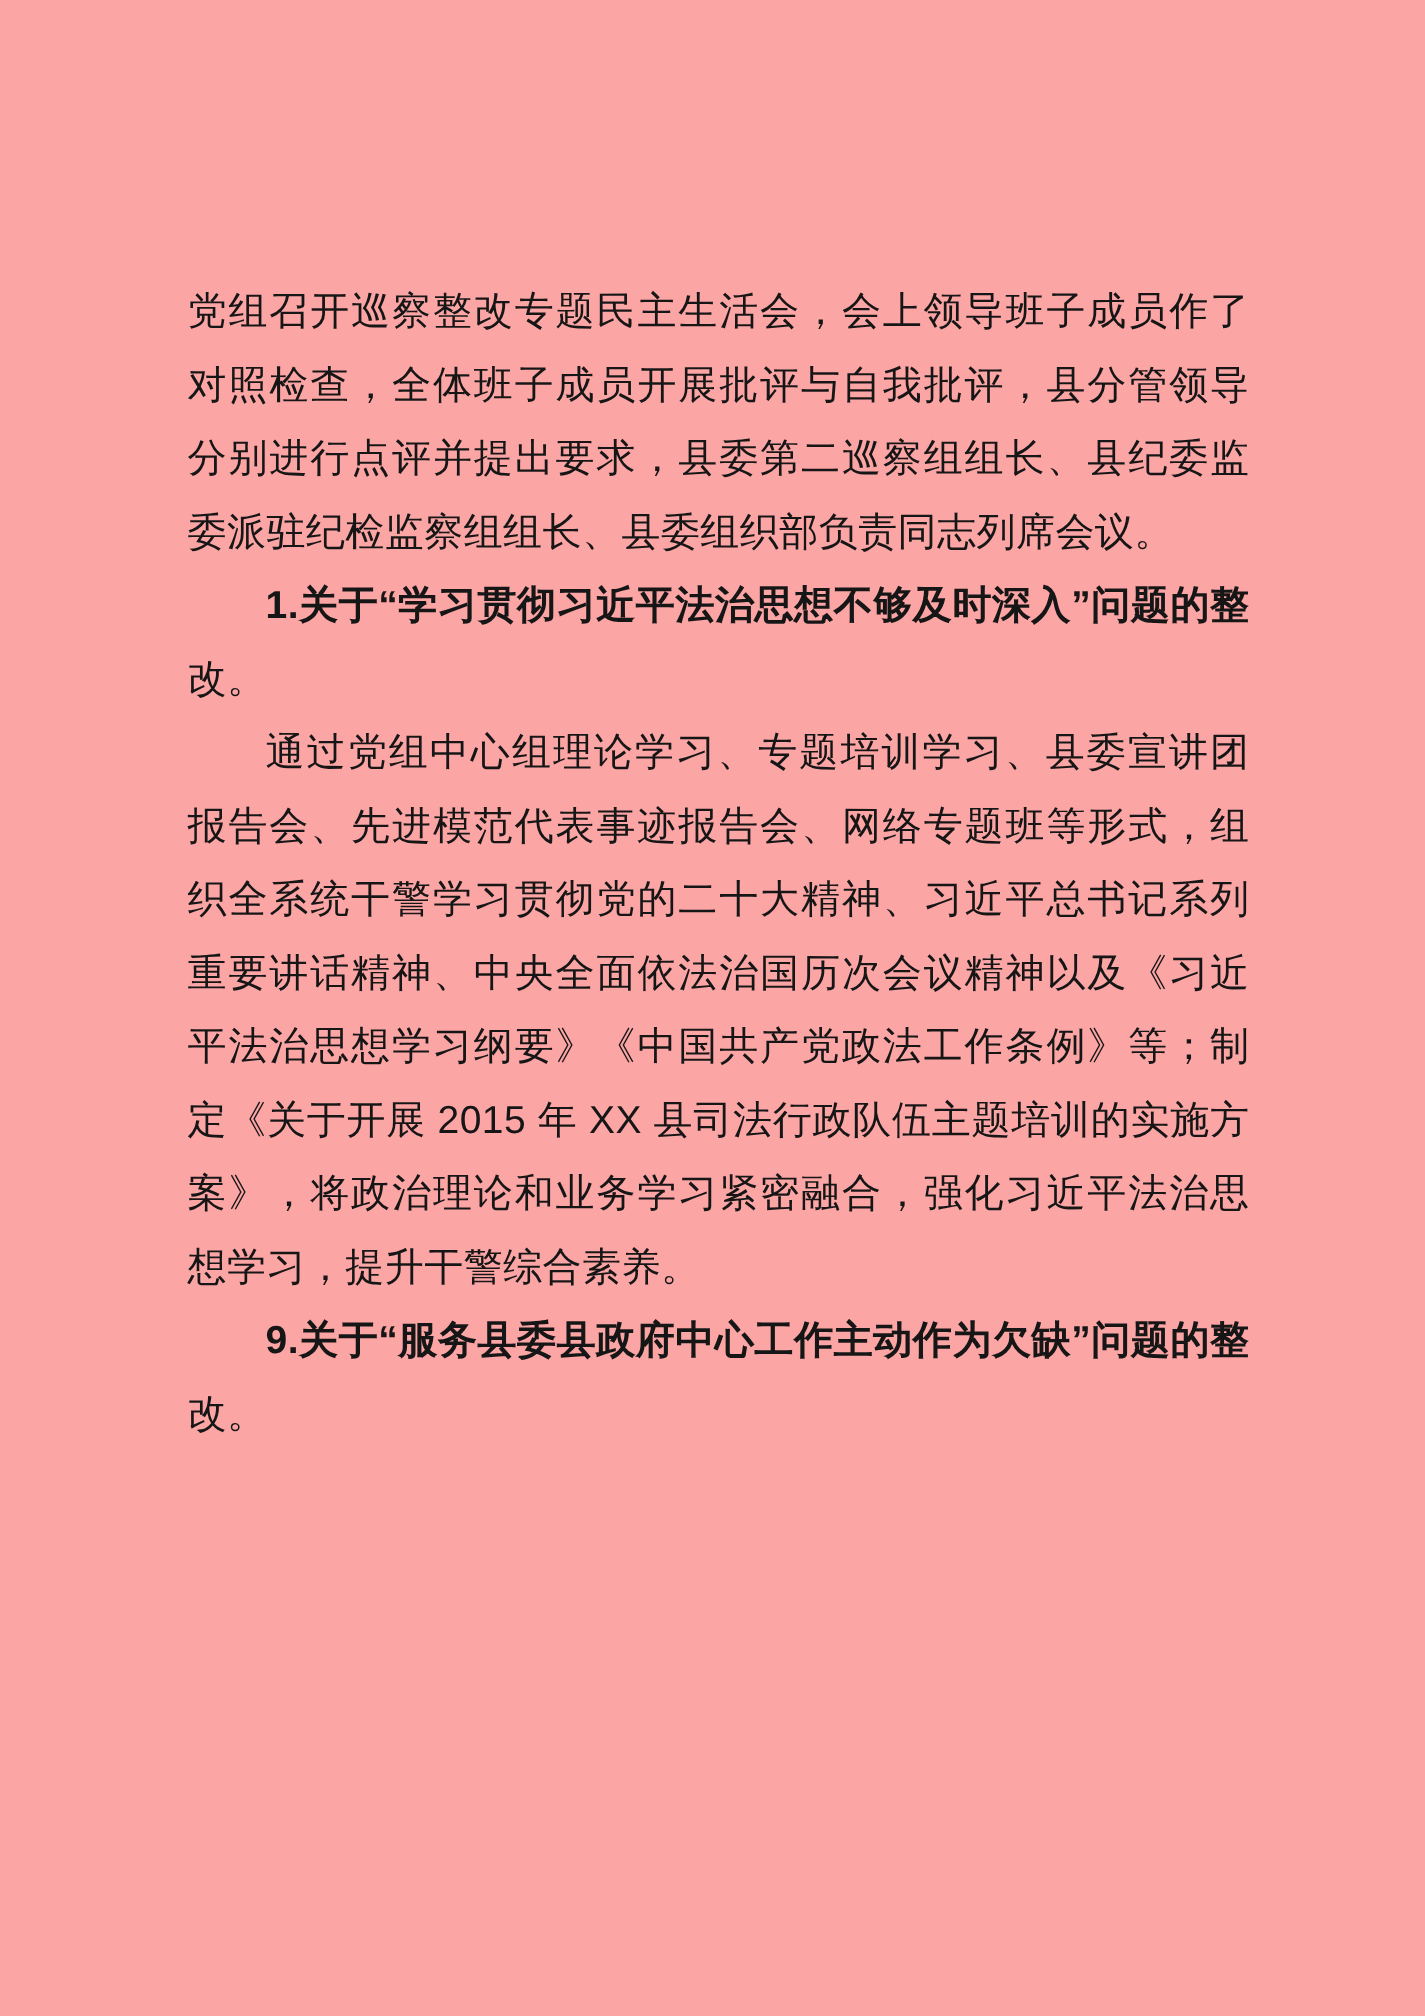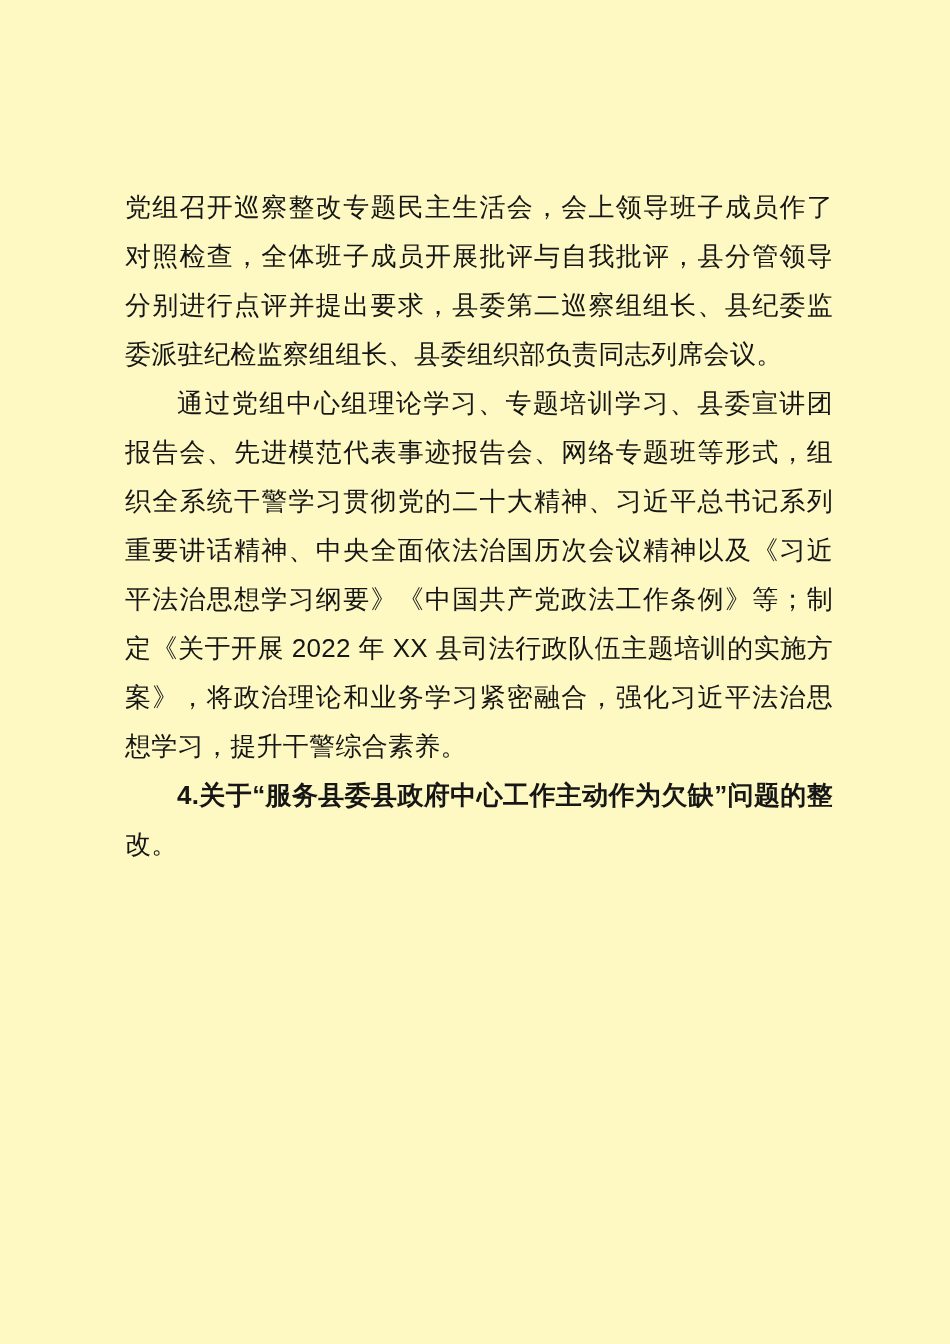--- a/index.html
+++ b/index.html
@@ -5,21 +5,21 @@
   html, body {
     margin: 0;
     padding: 0;
     background: #ffffff;
   }
   .page {
     position: relative;
     width: 950px;
     height: 1344px;
     box-sizing: border-box;
-    background: #fef9c3;
+    background: #fca5a5;
     padding: 183px 117px 0 125px;
     overflow: hidden;
     font-family: "Liberation Sans", "DejaVu Sans", sans-serif;
   }
   .doc p {
     margin: 0;
     padding: 0;
     font-size: 26px;
     line-height: 49px;
     color: #161616;
@@ -41,23 +41,26 @@
 <div class="page">
   <div class="doc">
 
     <p>
       <span>党组召开巡察整改专题民主生活会，会上领导班子成员作了对照检查，全体班子成员开展批评与自我批评，县分管领导分别进行点评并提出要求，县委第二巡察组组长、县纪委监委派驻纪检监察组组长、县委组织部负责同志列席会议。</span>
     </p>
 
 
 
 
-
     <p class="indent">
-      <span>通过党组中心组理论学习、专题培训学习、县委宣讲团报告会、先进模范代表事迹报告会、网络专题班等形式，组织全系统干警学习贯彻党的二十大精神、习近平总书记系列重要讲话精神、中央全面依法治国历次会议精神以及《习近平法治思想学习纲要》《中国共产党政法工作条例》等；制定《关于开展 2022 年 XX 县司法行政队伍主题培训的实施方案》，将政治理论和业务学习紧密融合，强化习近平法治思想学习，提升干警综合素养。</span>
+      <b>1.关于“学习贯彻习近平法治思想不够及时深入”问题的整</b><span>改。</span>
     </p>
 
     <p class="indent">
-      <b>4.关于“服务县委县政府中心工作主动作为欠缺”问题的整</b><span>改。</span>
+      <span>通过党组中心组理论学习、专题培训学习、县委宣讲团报告会、先进模范代表事迹报告会、网络专题班等形式，组织全系统干警学习贯彻党的二十大精神、习近平总书记系列重要讲话精神、中央全面依法治国历次会议精神以及《习近平法治思想学习纲要》《中国共产党政法工作条例》等；制定《关于开展 2015 年 XX 县司法行政队伍主题培训的实施方案》，将政治理论和业务学习紧密融合，强化习近平法治思想学习，提升干警综合素养。</span>
+    </p>
+
+    <p class="indent">
+      <b>9.关于“服务县委县政府中心工作主动作为欠缺”问题的整</b><span>改。</span>
     </p>
 
   </div>
 </div>
 
 </body></html>

